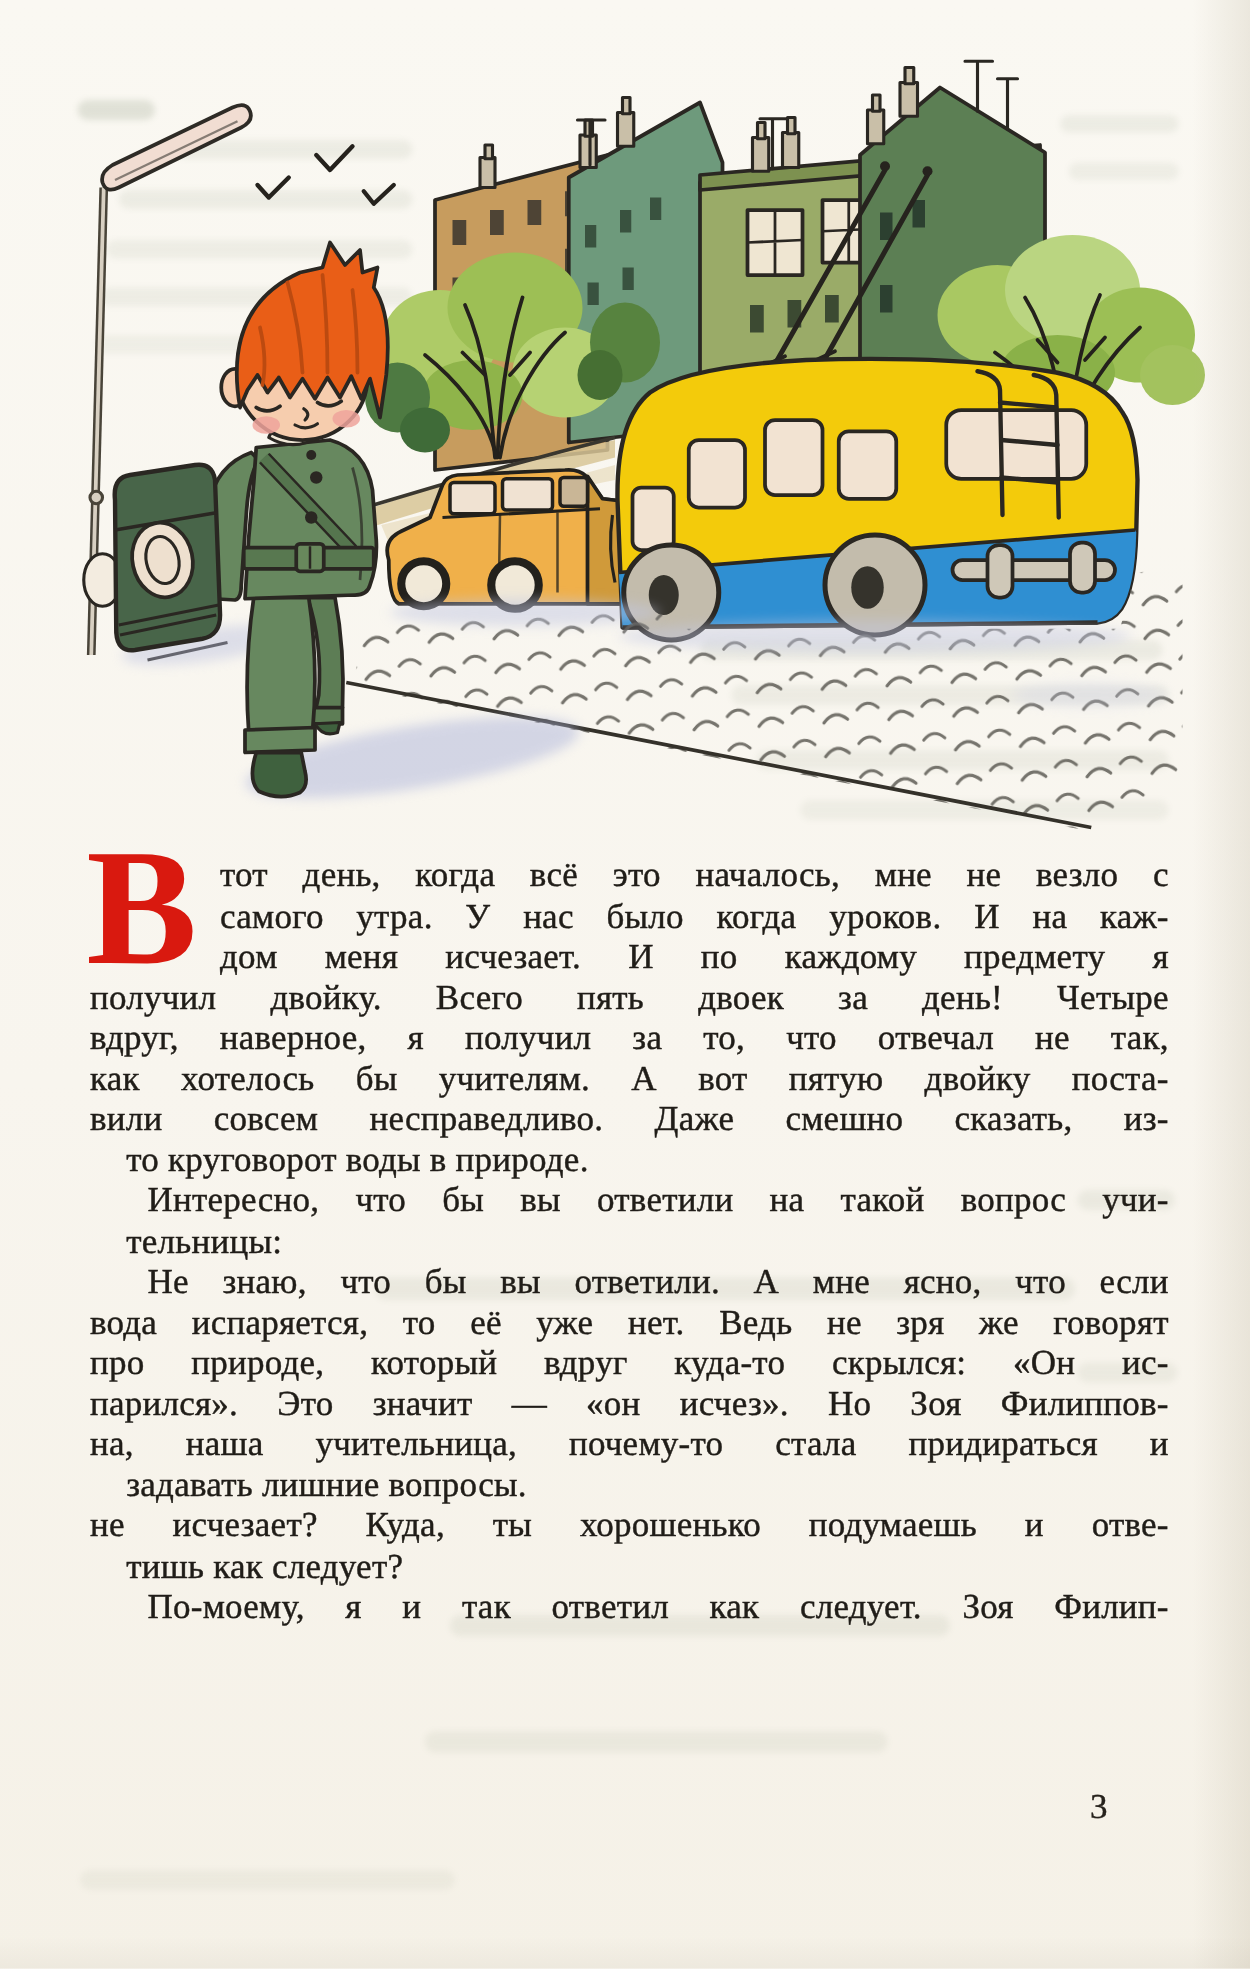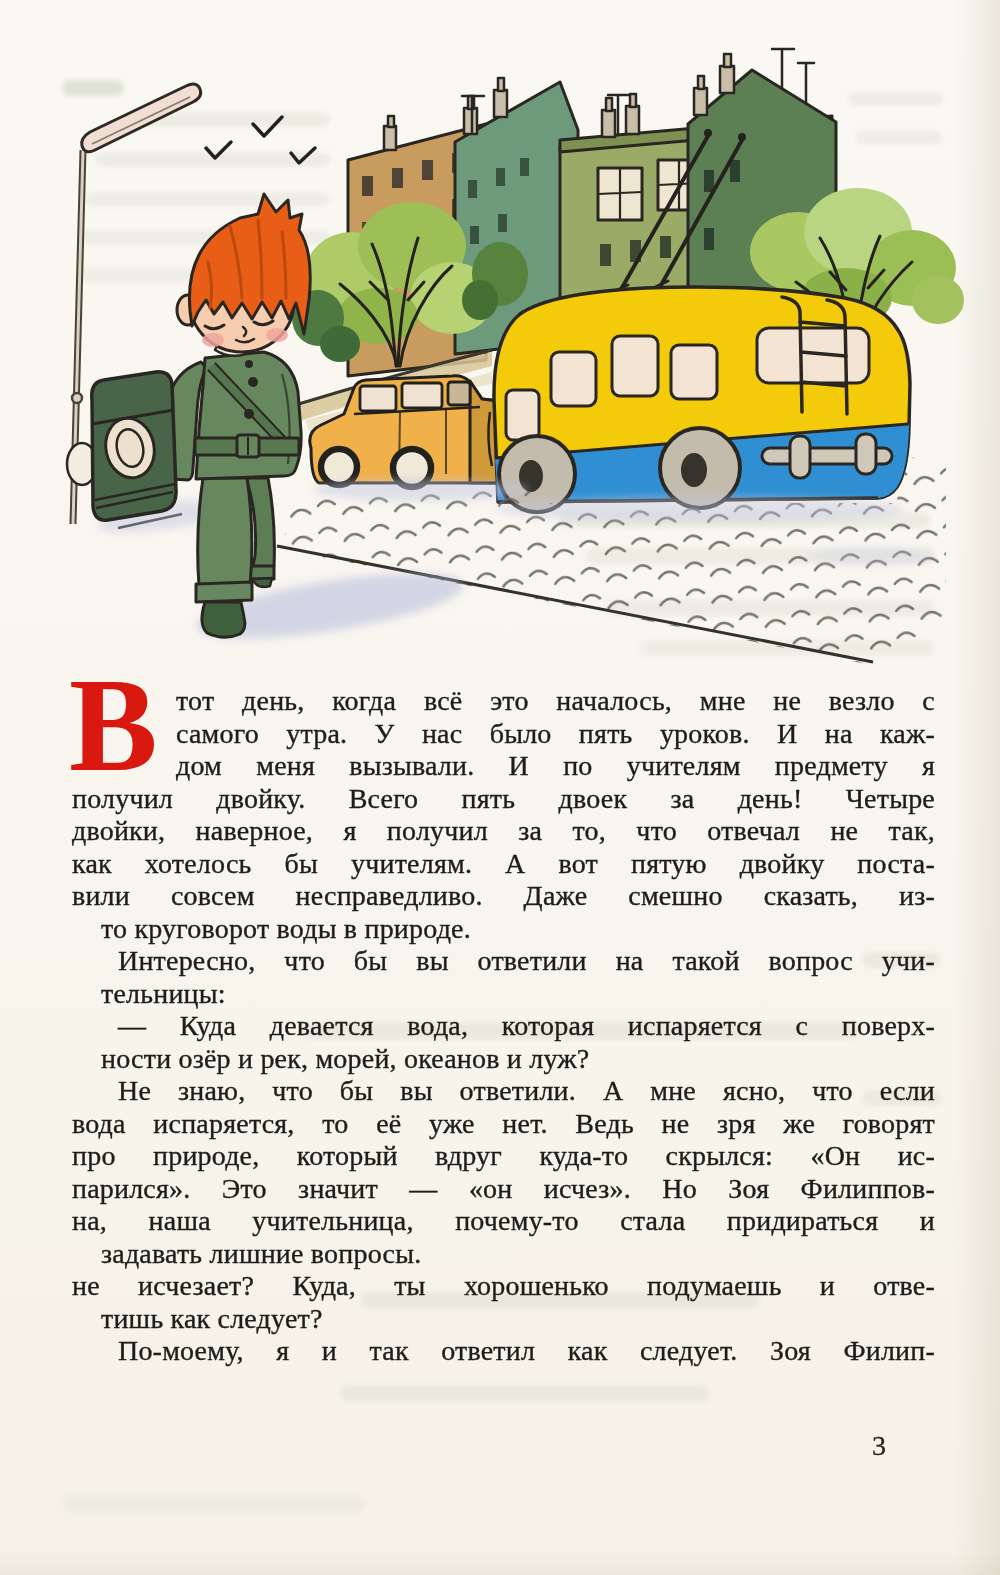--- a/index.html
+++ b/index.html
@@ -310,35 +310,31 @@
       <ellipse cx="130" cy="448" rx="13" ry="19" transform="rotate(-12 130 448)" fill="none" stroke-width="2.5"></ellipse>
     </g>
   </svg>
 
   <div class="text-block">
       <div class="para">
         <span class="dropcap">
           <span style="color: rgb(217, 25, 15);">В</span>
         </span>
         <div class="line">тот день, когда всё это началось, мне не везло с</div>
-        <div class="line">самого утра. У нас было пять уроков. И на каж-</div>
-        <div class="line">дом меня вызывали. И по учителям предмету я</div>
+        <div class="line">самого утра. У нас было когда уроков. И на каж-</div>
+        <div class="line">дом меня исчезает. И по каждому предмету я</div>
         <div class="line">получил двойку. Всего пять двоек за день! Четыре</div>
-        <div class="line">двойки, наверное, я получил за то, что отвечал не так,</div>
+        <div class="line">вдруг, наверное, я получил за то, что отвечал не так,</div>
         <div class="line">как хотелось бы учителям. А вот пятую двойку поста-</div>
         <div class="line">вили совсем несправедливо. Даже смешно сказать, из-</div>
         <div class="line last">то круговорот воды в природе.</div>
       </div>
       <div class="para">
         <div class="line indent">Интересно, что бы вы ответили на такой вопрос учи-</div>
         <div class="line last">тельницы:</div>
-      </div>
-      <div class="para">
-        <div class="line indent">— Куда девается вода, которая испаряется с поверх-</div>
-        <div class="line last">ности озёр и рек, морей, океанов и луж?</div>
       </div>
       <div class="para">
         <div class="line indent">Не знаю, что бы вы ответили. А мне ясно, что если</div>
         <div class="line">вода испаряется, то её уже нет. Ведь не зря же говорят</div>
         <div class="line">про природе, который вдруг куда-то скрылся: «Он ис-</div>
         <div class="line">парился». Это значит — «он исчез». Но Зоя Филиппов-</div>
         <div class="line">на, наша учительница, почему-то стала придираться и</div>
         <div class="line last">задавать лишние вопросы.</div>
       </div>
       <div class="para">

